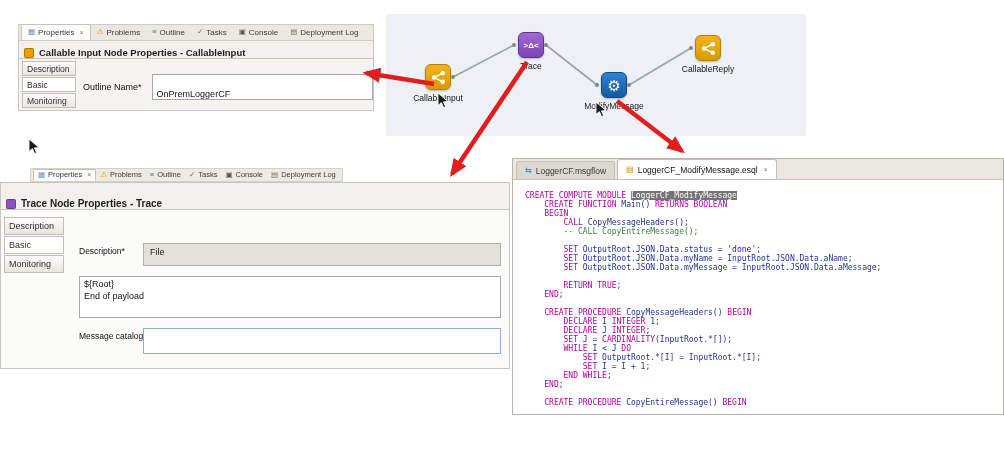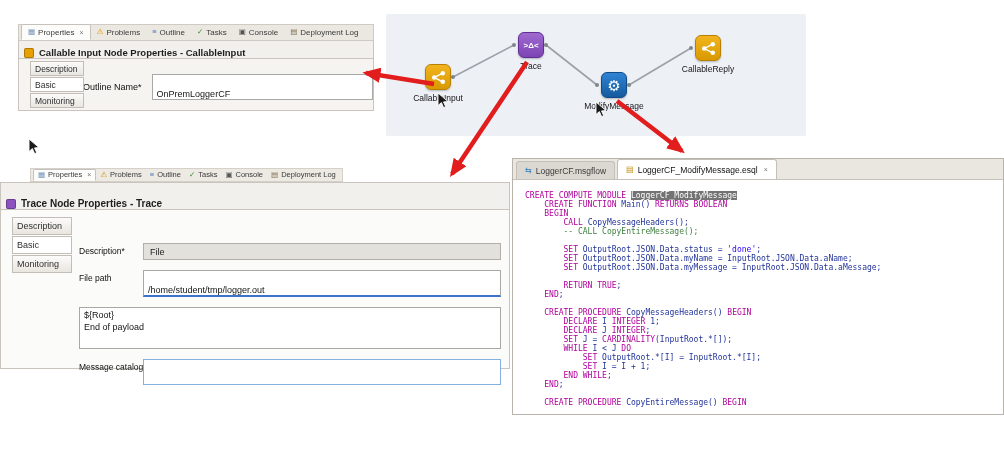--- a/index.html
+++ b/index.html
@@ -20,38 +20,38 @@
   #panel2 .vtab{padding:1px 4px;height:12px}
 
   .ptitle{display:flex;align-items:flex-end;gap:5px;height:18px;background:#f2f0ec;border:1px solid #c9c5be;border-top:none;font-size:9.5px;font-weight:bold;color:#1d1d1d;padding:0 5px}
   #panel2 .ptitle{border-top:1px solid #c9c5be;height:28px;font-size:10px}
   .ptitle-ic{width:10px;height:10px;border-radius:2px;flex:0 0 auto;box-shadow:inset 0 0 0 1px rgba(0,0,0,.25)}
 
   .pbody{position:relative;background:#f6f4f0;border:1px solid #c9c5be;border-top:none}
   #panel1 .pbody{height:52px}
   #panel2 .pbody{height:159px;background:#fbfbfa}
 
-  .stabs{position:absolute;left:11px;top:2px}
+  .stabs{position:absolute;left:3px;top:2px}
   .stab{width:54px;height:15px;line-height:14px;font-size:8.5px;padding-left:4px;border:1px solid #c2beb7;background:linear-gradient(#fcfbf9,#e9e6e0);margin-bottom:1px;color:#2e2e2e}
   .stab.sel{background:#fff;font-weight:normal}
   #panel2 .stabs{top:7px}
   #panel2 .stab{width:60px;height:18px;line-height:17px;font-size:9px}
 
   #panel1 .form{padding:15px 0 0 64px}
   #panel1 .frow{display:flex;align-items:center;gap:4px;font-size:9px}
   #panel1 .flabel{width:66px;color:#101010;white-space:nowrap}
   #panel1 .ctl{width:226px}
   #panel2 .form{padding:33px 8px 0 78px}
   #panel2 .frow{display:flex;gap:6px;font-size:9px;margin-bottom:10px}
   #panel2 .flabel{width:58px;color:#101010;padding-top:3px;white-space:nowrap;font-size:8.5px}
   #panel2 .ctl{flex:1}
 
   .ctl.text{height:17px;line-height:15px;background:#fff;border:1px solid #a8a8a8;padding:12px 4px;color:#141414;overflow:hidden;white-space:nowrap}
   #panel1 .ctl.text{height:16px;line-height:14px}
-  .ctl.select{height:17px;line-height:16px;background:#e3e1dc;border:1px solid #b3afa8;padding:0 6px;color:#1c1c1c}
+  .ctl.select{height:23px;line-height:16px;background:#e3e1dc;border:1px solid #b3afa8;padding:0 6px;color:#1c1c1c}
   .ctl.area{height:42px;background:#fff;border:1px solid #a8a8a8;padding:1px 4px;line-height:12.5px;color:#141414;overflow:hidden}
   .ctl.u{border-bottom:2px solid #3b74c8}
   .ctl.o{border:1px solid #86b0e0}
 
   .flow{position:absolute;left:386px;top:14px;width:420px;height:122px;background:#edf1f6;border-radius:2px}
   .wires{position:absolute;inset:0;width:100%;height:100%}
   .wires line{stroke:#9aa1a8;stroke-width:1.6}
   .wires circle{fill:#7f868d}
   .fnode{position:absolute;width:90px;text-align:center}
   .nicon{width:26px;height:26px;margin:0 auto;border-radius:6px;border:1px solid;display:flex;align-items:center;justify-content:center;color:#fff;box-shadow:0 1px 2px rgba(0,0,0,.25)}
@@ -215,24 +215,20 @@
           <div class="stab">Description</div>
           <div class="stab sel">Basic</div>
           <div class="stab">Monitoring</div>
         </div>
       <div class="form">
           <div class="frow">
             <div class="flabel">Description*</div>
             <div class="ctl select">File</div>
           </div>
           <div class="frow">
-            <div class="flabel">File path</div>
-            <div class="ctl text u">/home/student/tmp/logger.out</div>
-          </div>
-          <div class="frow">
             <div class="ctl area">
               <div>${Root}</div>
               <div>End of payload</div>
             </div>
           </div>
           <div class="frow">
             <div class="flabel">Message catalog</div>
             <div class="ctl text o"></div>
           </div>
         </div>

